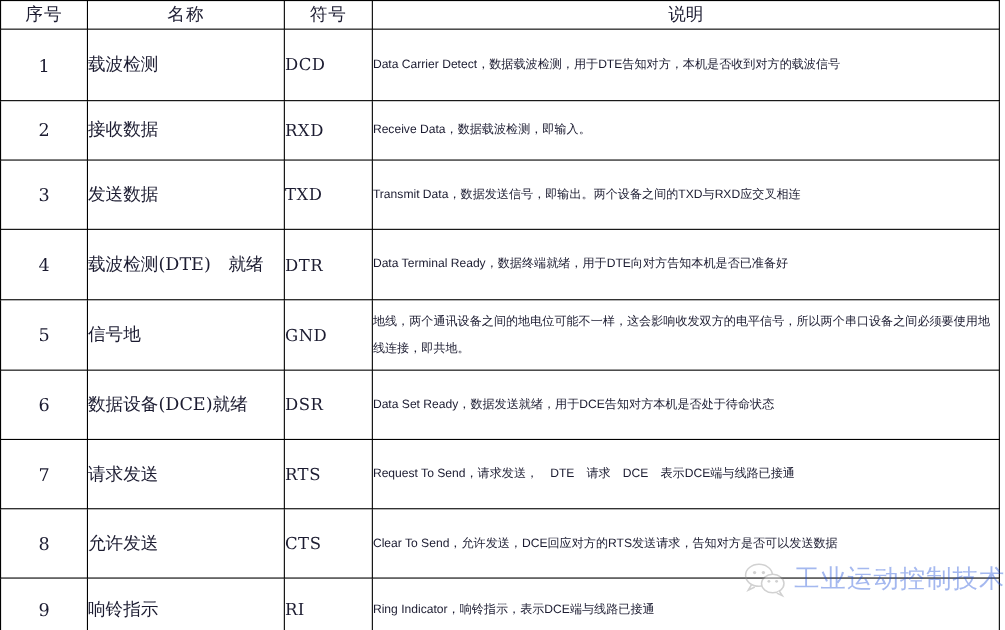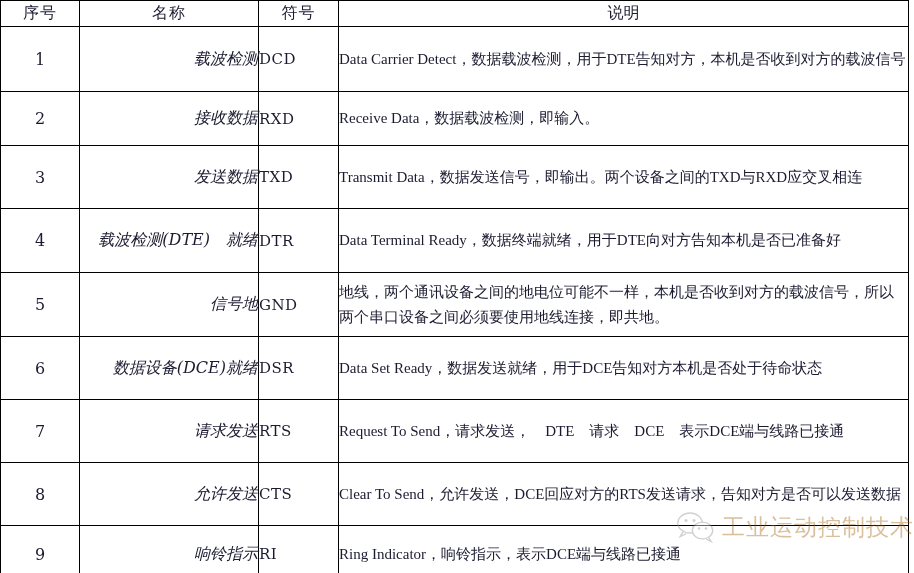--- a/index.html
+++ b/index.html
@@ -49,40 +49,39 @@
     letter-spacing: 1px;
   }
   thead th.h-desc { letter-spacing: 0; }
 
   td.seq {
     text-align: center;
     font-size: 16px;
     font-family: "DejaVu Serif", "Liberation Serif", serif;
   }
   td.name {
-    text-align: right;
+    text-align: left;
     font-size: 16px;
     padding: 0 4px;
     font-family: "DejaVu Serif", "Liberation Serif", serif;
     white-space: pre;
-    font-style: italic;
   }
   td.sym {
     text-align: left;
     font-size: 15px;
     font-family: "DejaVu Serif", "Liberation Serif", serif;
     letter-spacing: 0.5px;
     margin-top: 44px;
   }
   td.desc {
     text-align: left;
-    font-size: 15px;
+    font-size: 11px;
     line-height: 25px;
     padding: 3px 6px 3px 8px;
-    font-family: Liberation Serif, serif;
+    font-family: Liberation Sans, sans-serif;
     white-space: pre-wrap;
     word-break: break-all;
     vertical-align: middle;
   }
 
   
   tr.r1 td { height: 64px; }
   tr.r2 td { height: 53px; }
   tr.r3 td { height: 62px; }
   tr.r4 td { height: 63px; }
@@ -108,21 +107,21 @@
   #watermark .wm-logo {
     width: 40px;
     height: 34px;
     flex: 0 0 40px;
     position: relative;
   }
   #watermark .wm-text {
     margin-left: 6px;
     font-size: 23px;
     line-height: 1;
-    color: #a16207;
+    color: #1d4ed8;
     font-family: "DejaVu Sans", "Liberation Sans", sans-serif;
     letter-spacing: 1px;
     white-space: nowrap;
   }
 </style>
 </head>
 <body>
 
 <div id="sheet">
 
@@ -163,21 +162,21 @@
       <tr class="r4">
         <td class="seq">4</td>
         <td class="name">载波检测(DTE)　就绪</td>
         <td class="sym">DTR</td>
         <td class="desc">Data Terminal Ready，数据终端就绪，用于DTE向对方告知本机是否已准备好</td>
       </tr>
       <tr class="r5">
         <td class="seq">5</td>
         <td class="name">信号地</td>
         <td class="sym">GND</td>
-        <td class="desc">地线，两个通讯设备之间的地电位可能不一样，本机是否收到对方的载波信号，所以两个串口设备之间必须要使用地线连接，即共地。</td>
+        <td class="desc">地线，两个通讯设备之间的地电位可能不一样，这会影响收发双方的电平信号，所以两个串口设备之间必须要使用地线连接，即共地。</td>
       </tr>
       <tr class="r6">
         <td class="seq">6</td>
         <td class="name">数据设备(DCE)就绪</td>
         <td class="sym">DSR</td>
         <td class="desc">Data Set Ready，数据发送就绪，用于DCE告知对方本机是否处于待命状态</td>
       </tr>
       <tr class="r7">
         <td class="seq">7</td>
         <td class="name">请求发送</td>

